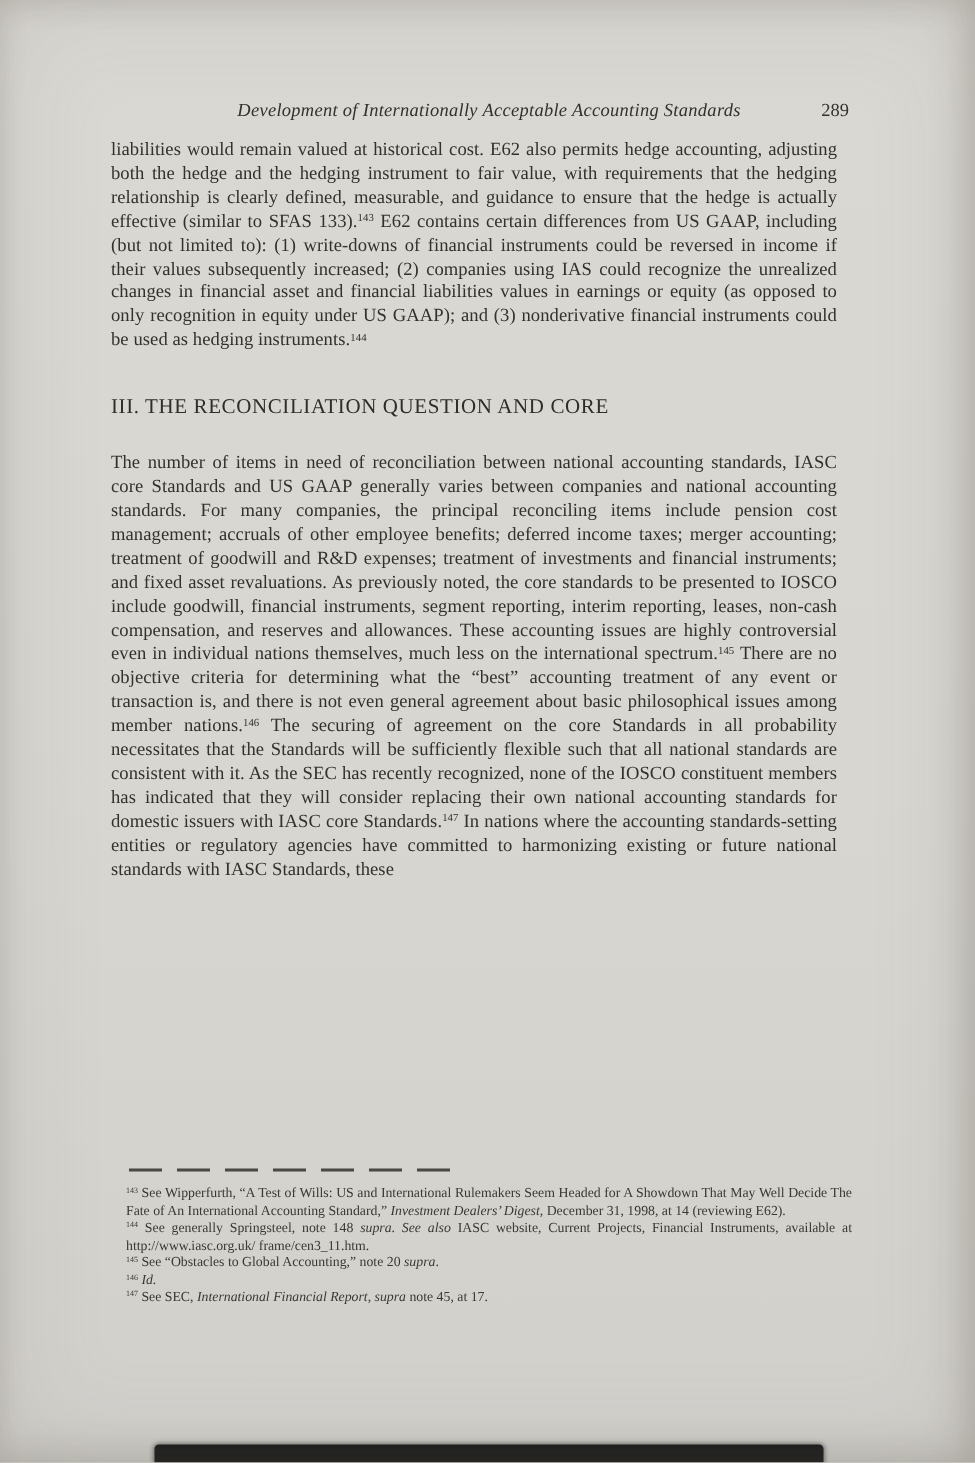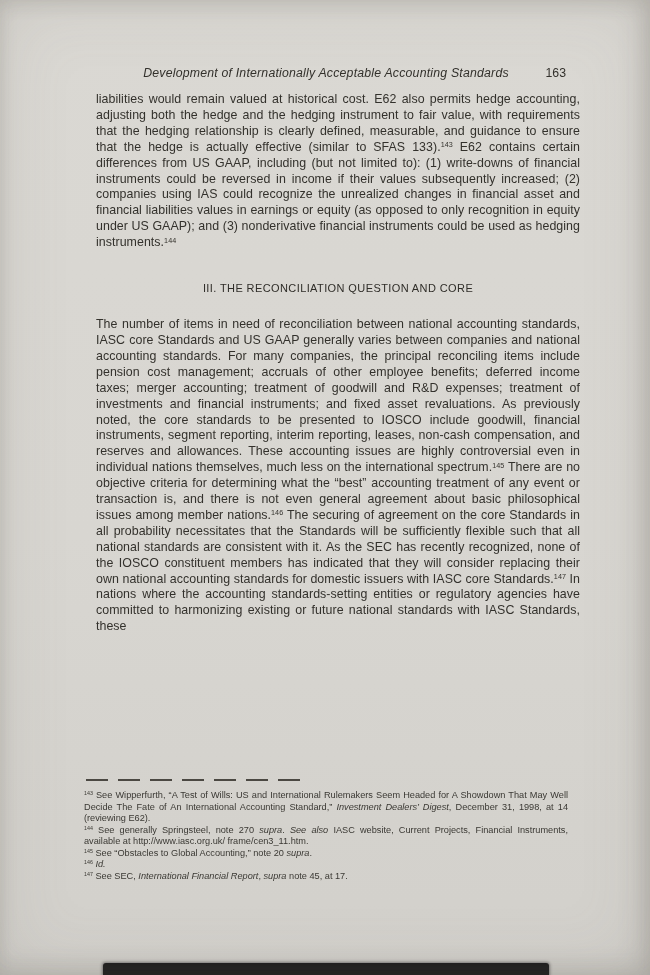--- a/index.html
+++ b/index.html
@@ -6,21 +6,21 @@
     margin: 0;
     padding: 0;
     background: #c9c7c2;
   }
   .page {
     position: relative;
     width: 650px;
     height: 975px;
     margin: 0 auto;
     background: linear-gradient(180deg, #dad8d3 0%, #d8d6d1 55%, #d2d0cb 100%);
-    font-family: Liberation Sans, sans-serif;
+    font-family: Liberation Serif, serif;
     color: #33312c;
     overflow: hidden;
   }
   .page::after {
     content: "";
     position: absolute;
     inset: 0;
     pointer-events: none;
     box-shadow:
       inset 0 0 70px rgba(120,115,105,0.16),
@@ -47,42 +47,42 @@
   }
   .page-num {
     position: absolute;
     right: 2px;
     top: 0;
   }
 
   .body-text {
     position: absolute;
     top: 92px;
-    left: 96px;
+    left: 74px;
     width: 484px;
   }
   .para {
     margin: 0;
     font-size: 12.4px;
     line-height: 15.9px;
     text-align: justify;
     letter-spacing: 0.05px;
   }
   sup {
     font-size: 0.58em;
     line-height: 0;
     vertical-align: baseline;
     position: relative;
     top: -0.5em;
   }
   .section-heading {
     margin: 27px 0 19px 0;
-    text-align: center;
+    text-align: left;
     font-weight: normal;
-    font-size: 11px;
+    font-size: 14px;
     line-height: 20px;
     letter-spacing: 0.4px;
     color: #2f2d28;
   }
 
   .footnotes {
     position: absolute;
     top: 779px;
     left: 84px;
     width: 484px;
@@ -114,37 +114,37 @@
     box-shadow: 0 0 3px 1px rgba(20,20,20,0.45);
   }
 </style>
 </head>
 <body>
 
 <div class="page">
 
   <div class="running-head">
     <span class="run-title">Development of Internationally Acceptable Accounting Standards</span>
-    <span class="page-num">163</span>
+    <span class="page-num">289</span>
   </div>
 
   <div class="body-text">
     <p class="para"><span>liabilities would remain valued at historical cost. E62 also permits hedge accounting, adjusting both the hedge and the hedging instrument to fair value, with requirements that the hedging relationship is clearly defined, measurable, and guidance to ensure that the hedge is actually effective (similar to SFAS 133).</span><sup>143</sup><span> E62 contains certain differences from US GAAP, including (but not limited to): (1) write-downs of financial instruments could be reversed in income if their values subsequently increased; (2) companies using IAS could recognize the unrealized changes in financial asset and financial liabilities values in earnings or equity (as opposed to only recognition in equity under US GAAP); and (3) nonderivative financial instruments could be used as hedging instruments.</span><sup>144</sup></p>
 
     <h2 class="section-heading">
       <span>III.  THE RECONCILIATION QUESTION AND CORE</span><br>
     </h2>
 
     <p class="para"><span>The number of items in need of reconciliation between national accounting standards, IASC core Standards and US GAAP generally varies between companies and national accounting standards. For many companies, the principal reconciling items include pension cost management; accruals of other employee benefits; deferred income taxes; merger accounting; treatment of goodwill and R&amp;D expenses; treatment of investments and financial instruments; and fixed asset revaluations.  As previously noted, the core standards to be presented to IOSCO include goodwill, financial instruments, segment reporting, interim reporting, leases, non-cash compensation, and reserves and allowances. These accounting issues are highly controversial even in individual nations themselves, much less on the international spectrum.</span><sup>145</sup><span> There are no objective criteria for determining what the “best” accounting treatment of any event or transaction is, and there is not even general agreement about basic philosophical issues among member nations.</span><sup>146</sup><span> The securing of agreement on the core Standards in all probability necessitates that the Standards will be sufficiently flexible such that all national standards are consistent with it. As the SEC has recently recognized, none of the IOSCO constituent members has indicated that they will consider replacing their own national accounting standards for domestic issuers with IASC core Standards.</span><sup>147</sup><span> In nations where the accounting standards-setting entities or regulatory agencies have committed to harmonizing existing or future national standards with IASC Standards, these</span></p>
   </div>
 
   <div class="footnotes">
     <div class="fn-sep"></div>
     <p class="fn"><sup>143</sup><span> See Wipperfurth, “A Test of Wills: US and International Rulemakers Seem Headed for A Showdown That May Well Decide The Fate of An International Accounting Standard,” </span><span style="font-style: italic;">Investment Dealers’ Digest</span><span>, December 31, 1998, at 14 (reviewing E62).</span></p>
-    <p class="fn"><sup>144</sup><span> See generally Springsteel, note 270 </span><span style="font-style: italic;">supra</span><span>. </span><span style="font-style: italic;">See also</span><span> IASC website, Current Projects, Financial Instruments, available at http://www.iasc.org.uk/ frame/cen3_11.htm.</span></p>
+    <p class="fn"><sup>144</sup><span> See generally Springsteel, note 148 </span><span style="font-style: italic;">supra</span><span>. </span><span style="font-style: italic;">See also</span><span> IASC website, Current Projects, Financial Instruments, available at http://www.iasc.org.uk/ frame/cen3_11.htm.</span></p>
     <p class="fn"><sup>145</sup><span> See “Obstacles to Global Accounting,” note 20 </span><span style="font-style: italic;">supra</span><span>.</span></p>
     <p class="fn"><sup>146</sup><span> </span><span style="font-style: italic;">Id.</span></p>
     <p class="fn"><sup>147</sup><span> See SEC, </span><span style="font-style: italic;">International Financial Report</span><span>, </span><span style="font-style: italic;">supra</span><span> note 45, at 17.</span></p>
   </div>
 
   <div class="scan-bar"></div>
 
 </div>
 
 </body></html>

